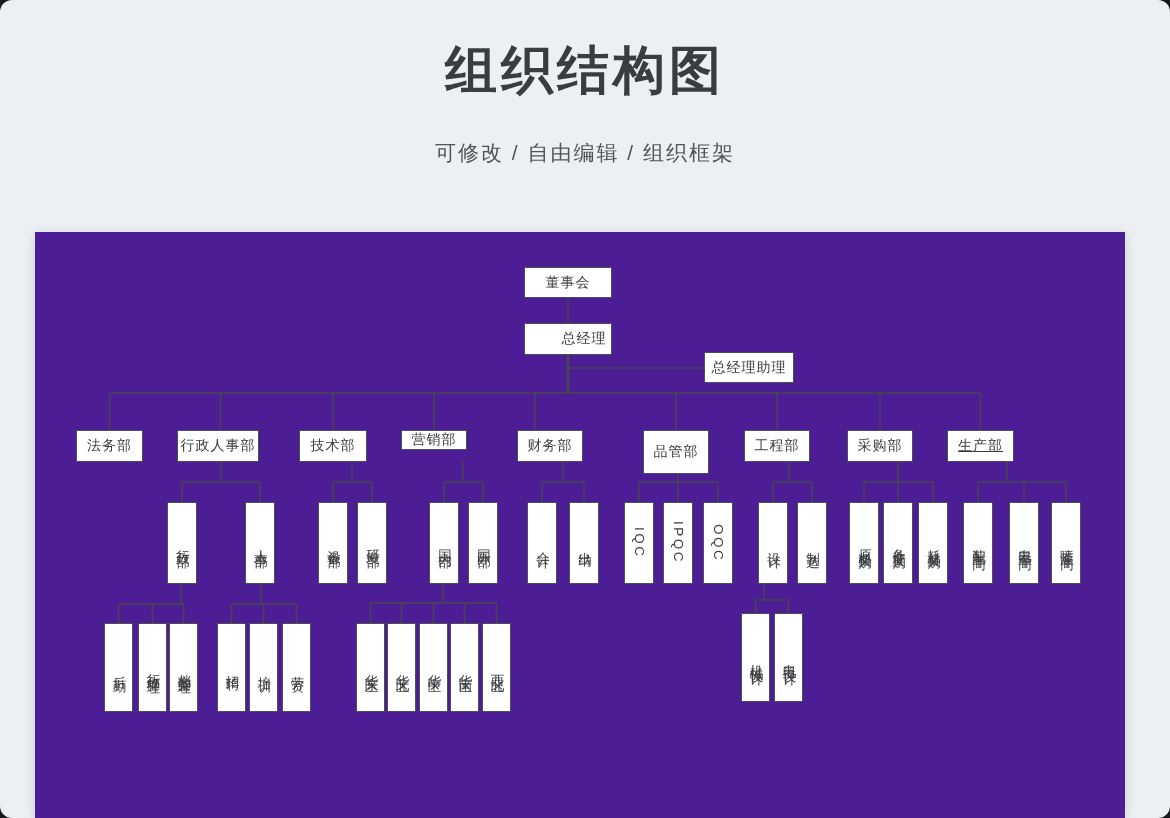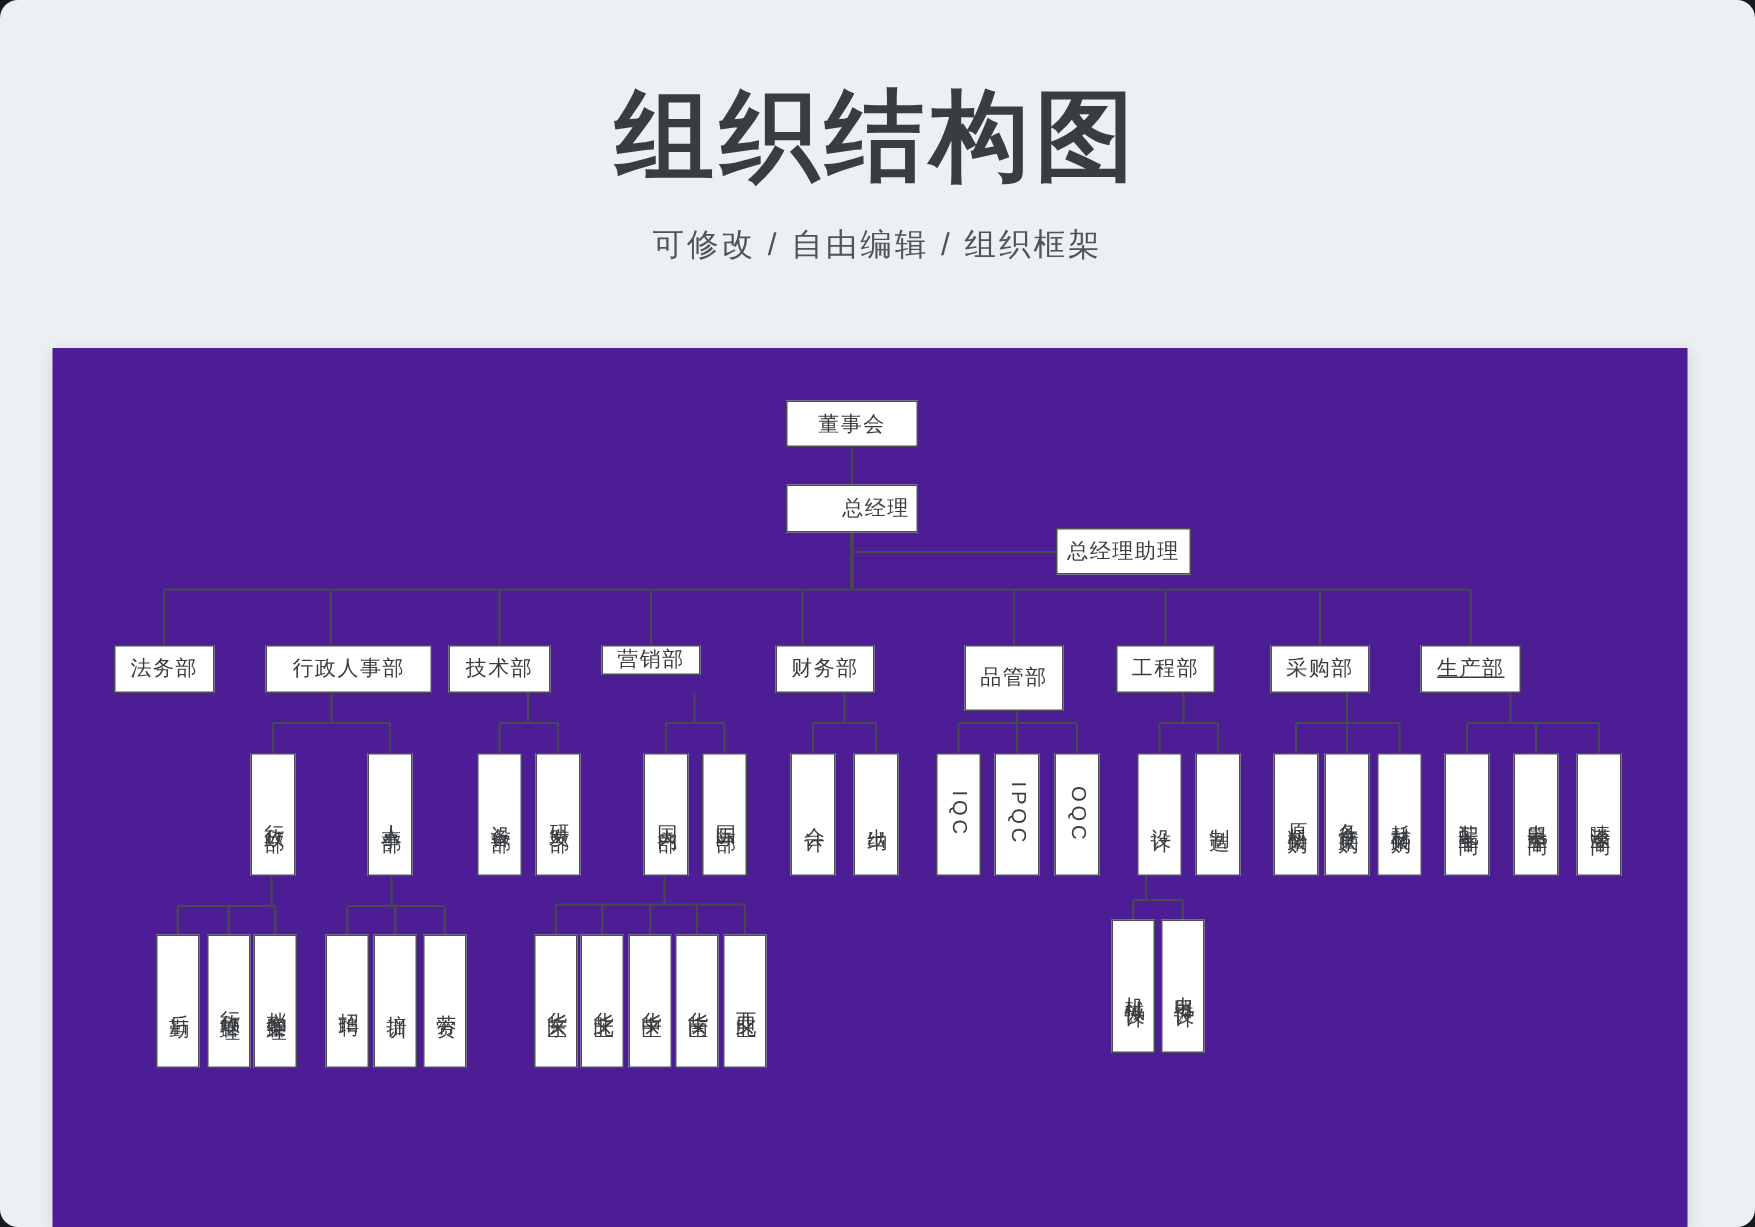--- a/index.html
+++ b/index.html
@@ -1,19 +1,19 @@
 <!DOCTYPE html>
 <html><head>
 <meta charset="utf-8">
 <style>
   html,body{margin:0;padding:0;background:#17191c;font-family:"Liberation Sans",sans-serif;}
   .page{position:relative;width:1170px;height:818px;background:#edf0f3;border-radius:12px;overflow:hidden;}
   .header{position:absolute;top:38px;left:0;width:100%;text-align:center;}
-  .title{font-size:66px;font-weight:800;color:#3a3d40;letter-spacing:4px;line-height:1.1;margin:16px;}
-  .subtitle{margin-top:22px;font-size:21px;color:#50545a;letter-spacing:2px;}
+  .title{font-size:52px;font-weight:800;color:#3a3d40;letter-spacing:4px;line-height:1.1;margin:4px;}
+  .subtitle{margin-top:40px;font-size:21px;color:#50545a;letter-spacing:2px;}
   .canvas{position:absolute;left:35px;top:232px;width:1090px;height:586px;background:#4c1d95;
           box-shadow:0 2px 10px rgba(110,120,132,.28);}
   .connectors{position:absolute;left:0;top:0;width:1090px;height:586px;display:block;}
   .node{position:absolute;background:#ffffff;border:1.4px solid #4b4e52;color:#3a3d40;
         display:flex;align-items:center;justify-content:center;box-sizing:border-box;
         font-size:14px;letter-spacing:1px;text-align:center;line-height:1.1;}
   .node.v{writing-mode:vertical-rl;text-orientation:mixed;font-size:13.5px;letter-spacing:2.5px;}
 </style>
 </head>
 <body>
@@ -95,21 +95,21 @@
         <line x1="720.5" y1="368" x2="753.5" y2="368" stroke="#46494d" stroke-width="1.4"></line>
         <line x1="720.5" y1="368" x2="720.5" y2="381" stroke="#46494d" stroke-width="1.4"></line>
         <line x1="753.5" y1="368" x2="753.5" y2="381" stroke="#46494d" stroke-width="1.4"></line>
         <line x1="533" y1="136" x2="669" y2="136" stroke="#46494d" stroke-width="1.4"></line>
       </svg>
 
   <div class="node" style="left: 489px; top: 35px; width: 88px; height: 31px;">董事会</div>
       <div class="node" style="left: 489px; top: 91px; width: 88px; height: 32px; padding-left: 32px;">总经理</div>
       <div class="node" style="left: 669px; top: 120px; width: 90px; height: 31px; text-align: center;">总经理助理</div>
       <div class="node" style="left: 41px; top: 198px; width: 67px; height: 32px;">法务部</div>
-      <div class="node" style="left: 142px; top: 198px; width: 111px; height: 32px;">行政人事部</div>
+      <div class="node" style="left: 142px; top: 198px; width: 82px; height: 32px;">行政人事部</div>
       <div class="node" style="left: 264px; top: 198px; width: 68px; height: 32px; text-align: center;">技术部</div>
       <div class="node" style="left: 366px; top: 198px; width: 66px; height: 20px;">营销部</div>
       <div class="node" style="left: 482px; top: 198px; width: 66px; height: 32px;">财务部</div>
       <div class="node" style="left: 608px; top: 198px; width: 66px; height: 44px;">品管部</div>
       <div class="node" style="left: 709px; top: 198px; width: 66px; height: 32px;">工程部</div>
       <div class="node" style="left: 812px; top: 198px; width: 66px; height: 32px;">采购部</div>
       <div class="node" style="left: 912px; top: 198px; width: 67px; height: 32px; text-decoration: underline;">生产部</div>
       <div class="node v" style="left: 132px; top: 270px; width: 30px; height: 82px;">行政部</div>
       <div class="node v" style="left: 210px; top: 270px; width: 30px; height: 82px;">人事部</div>
       <div class="node v" style="left: 283px; top: 270px; width: 30px; height: 82px;">设备部</div>

